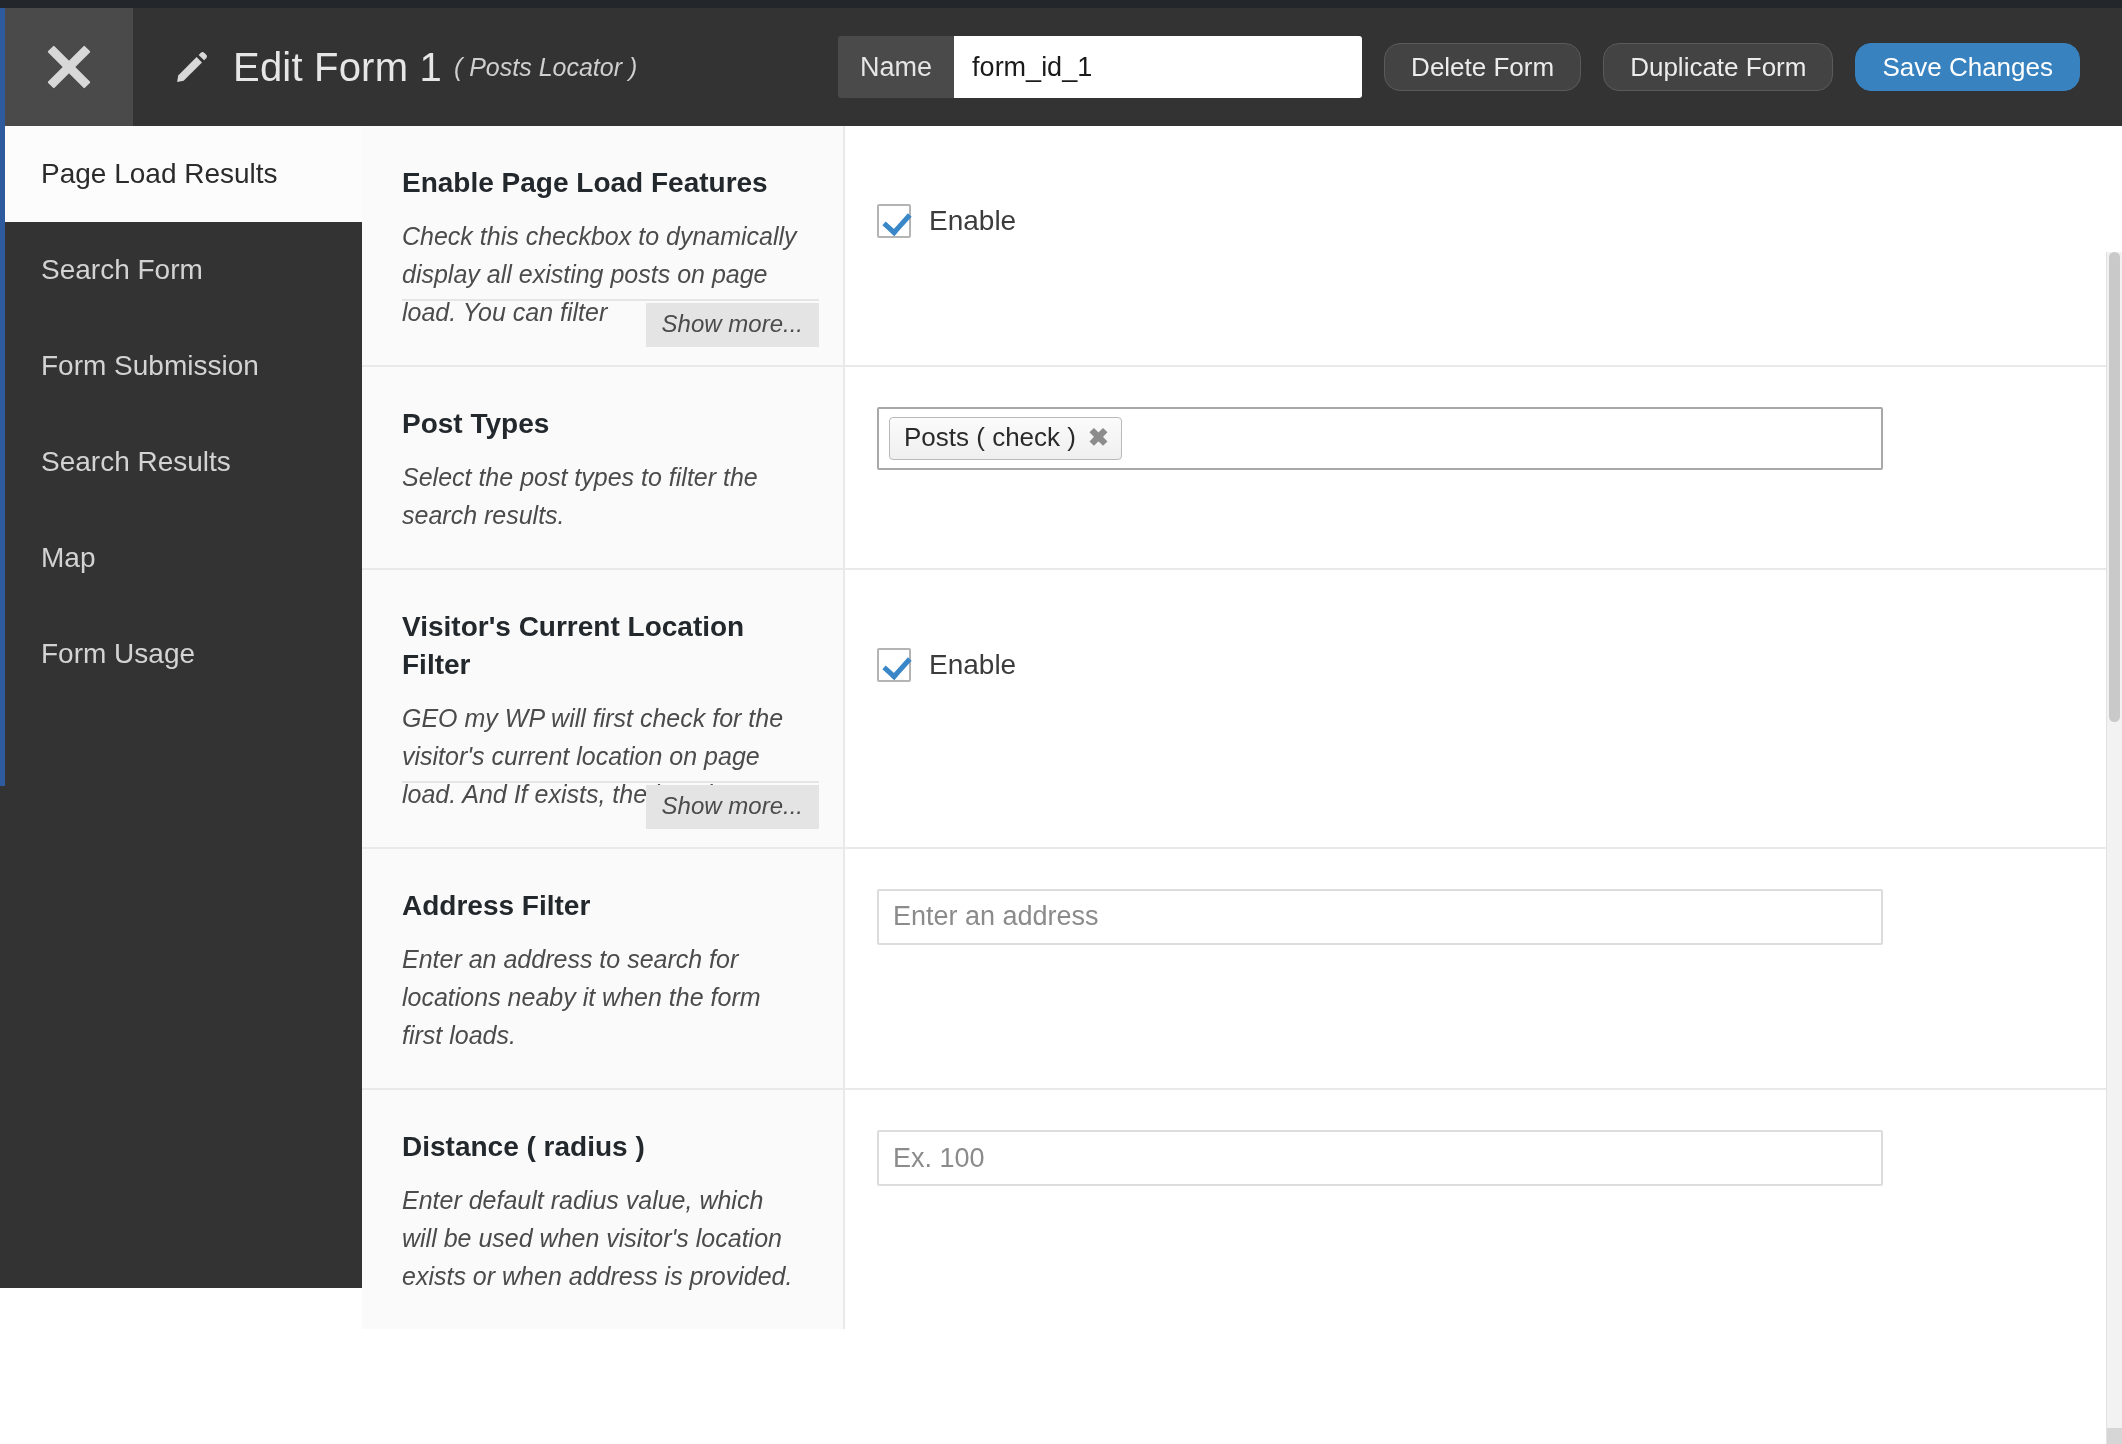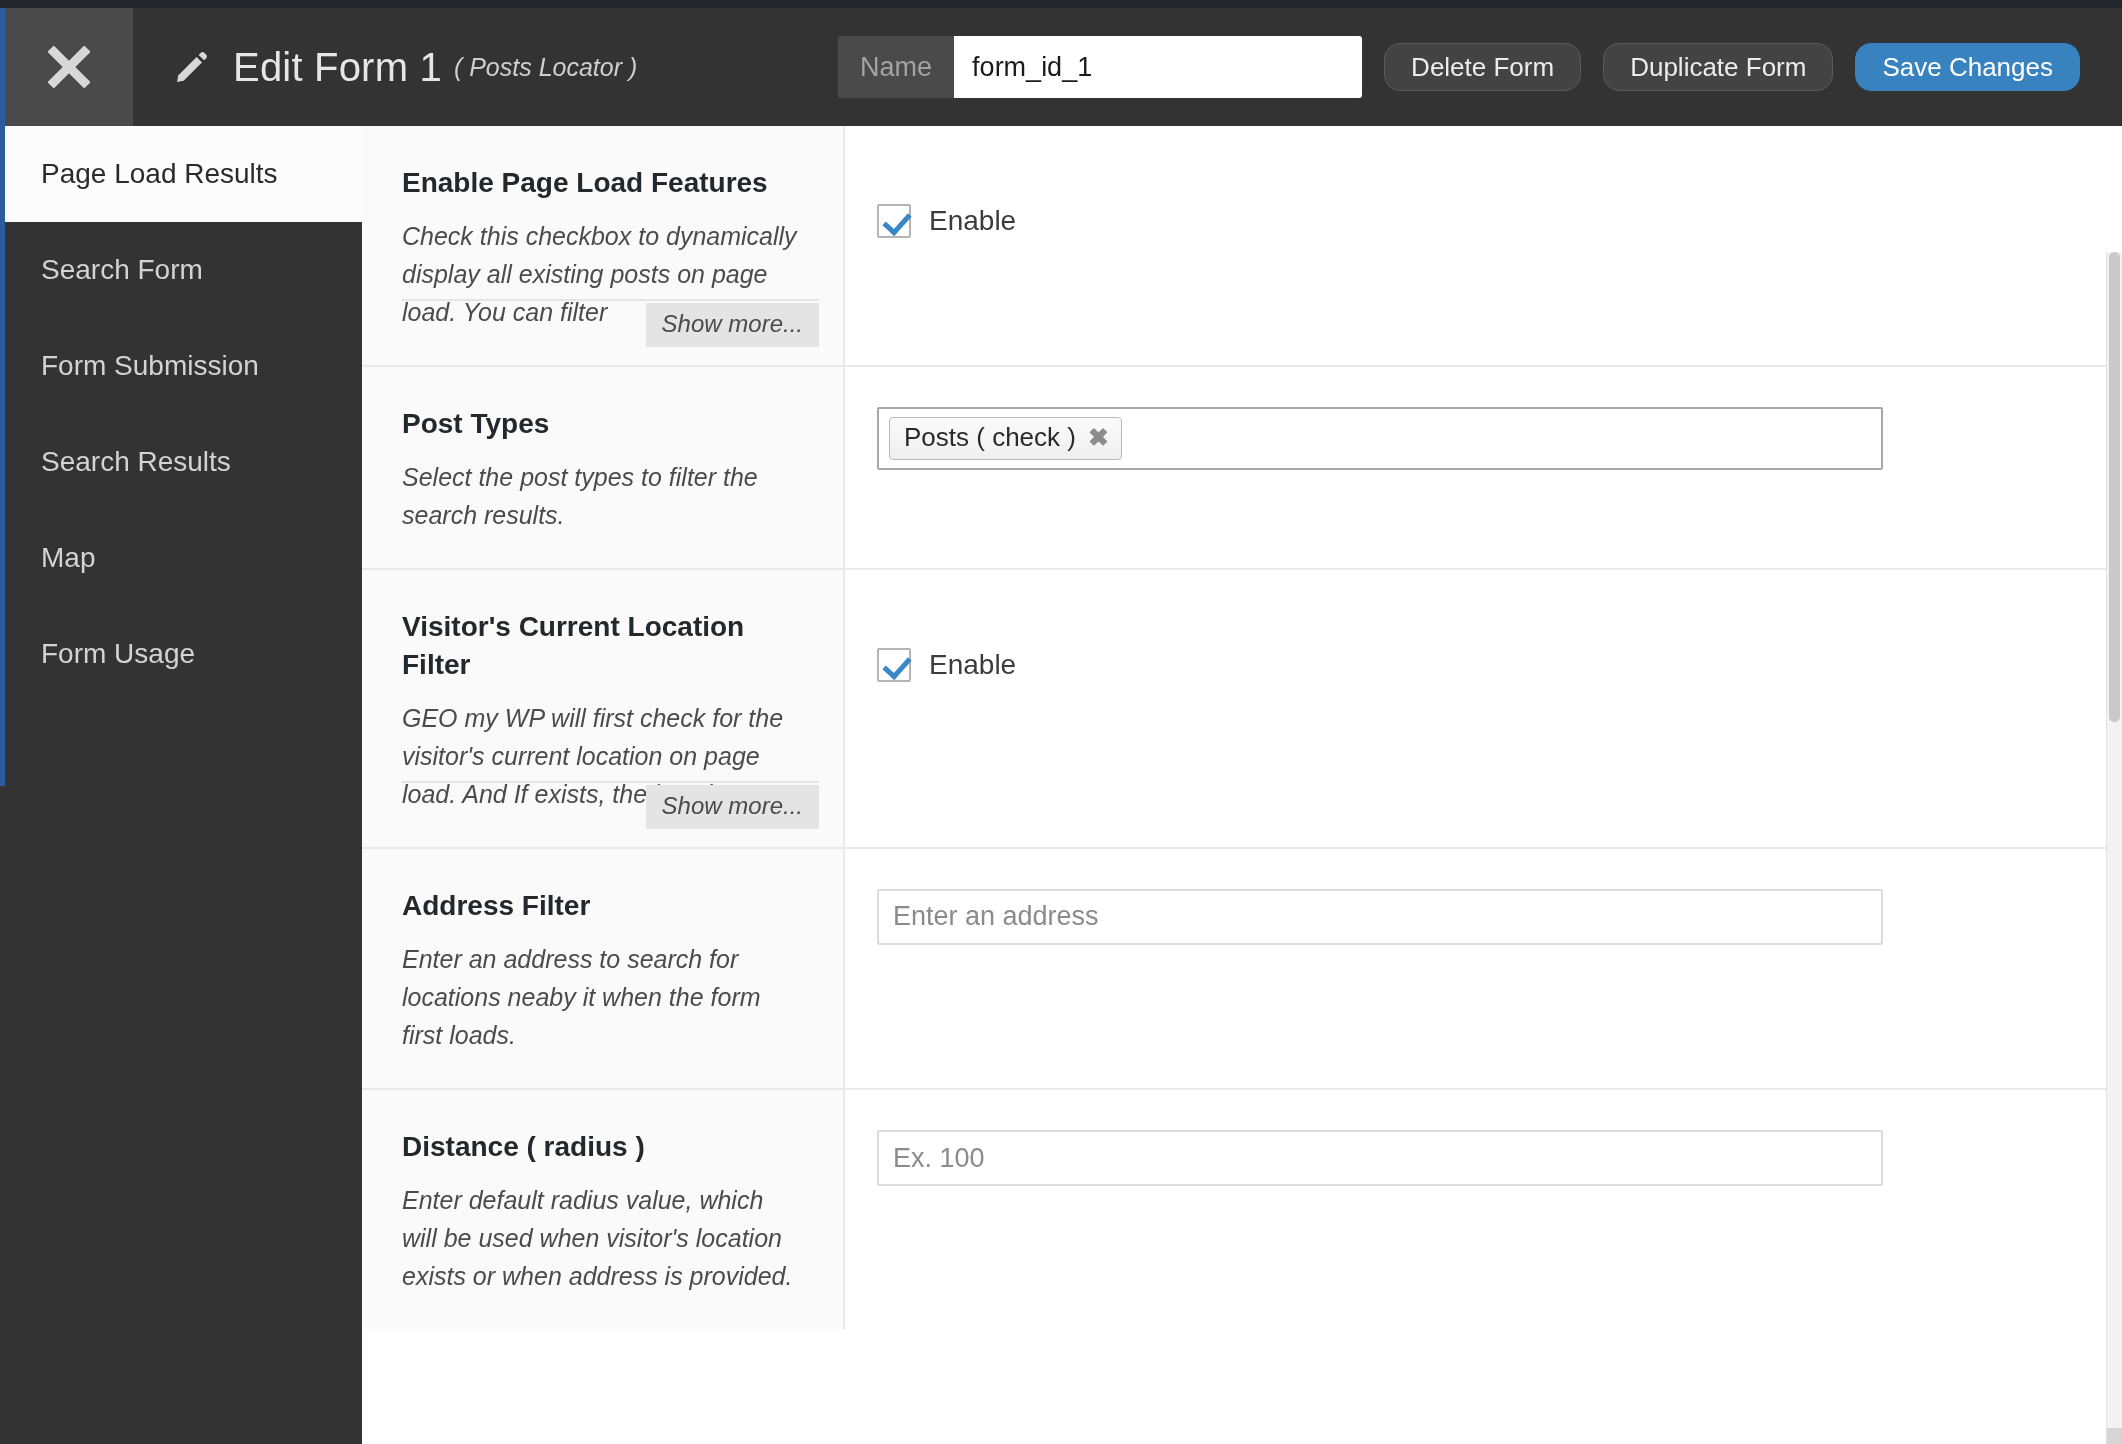--- a/index.html
+++ b/index.html
@@ -112,21 +112,21 @@
   }
 
   .name-group {
     display: flex;
     align-items: stretch;
     height: 62px;
     margin-right: 22px;
   }
   .name-label {
     background: #4a4a4a;
-    color: #a3a3a3;
+    color: #e5e5e5;
     font-size: 27px;
     display: flex;
     align-items: center;
     padding: 14px 22px;
     border-radius: 3px 0 0 3px;
     white-space: nowrap;
   }
   .name-input {
     width: 408px;
     border: none;
@@ -169,21 +169,21 @@
   }
 
   
   .sidebar {
     width: 362px;
     min-width: 362px;
     background: #333333;
     position: relative;
     padding-left: 5px;
     align-self: flex-start;
-    height: 1318px;
+    height: 1162px;
   }
   .sidebar-accent {
     position: absolute;
     left: 0; top: 0;
     width: 5px;
     height: 660px;
     background: #2e5b9e;
   }
   .nav-item {
     height: 96px;

